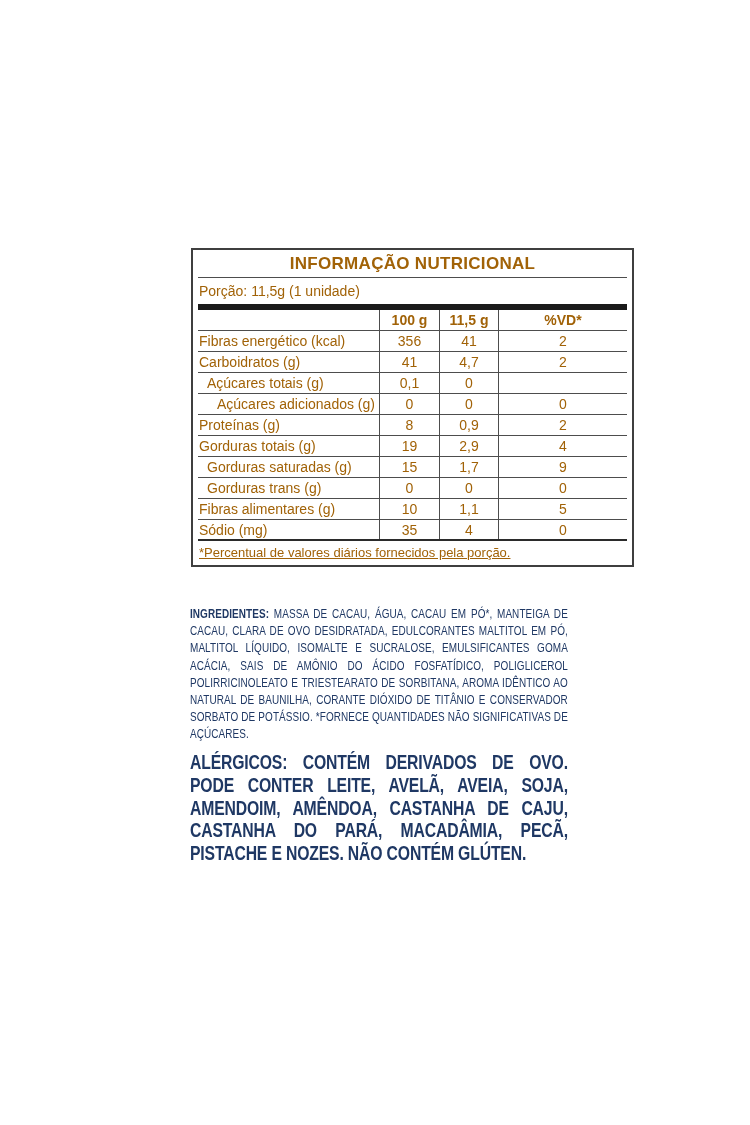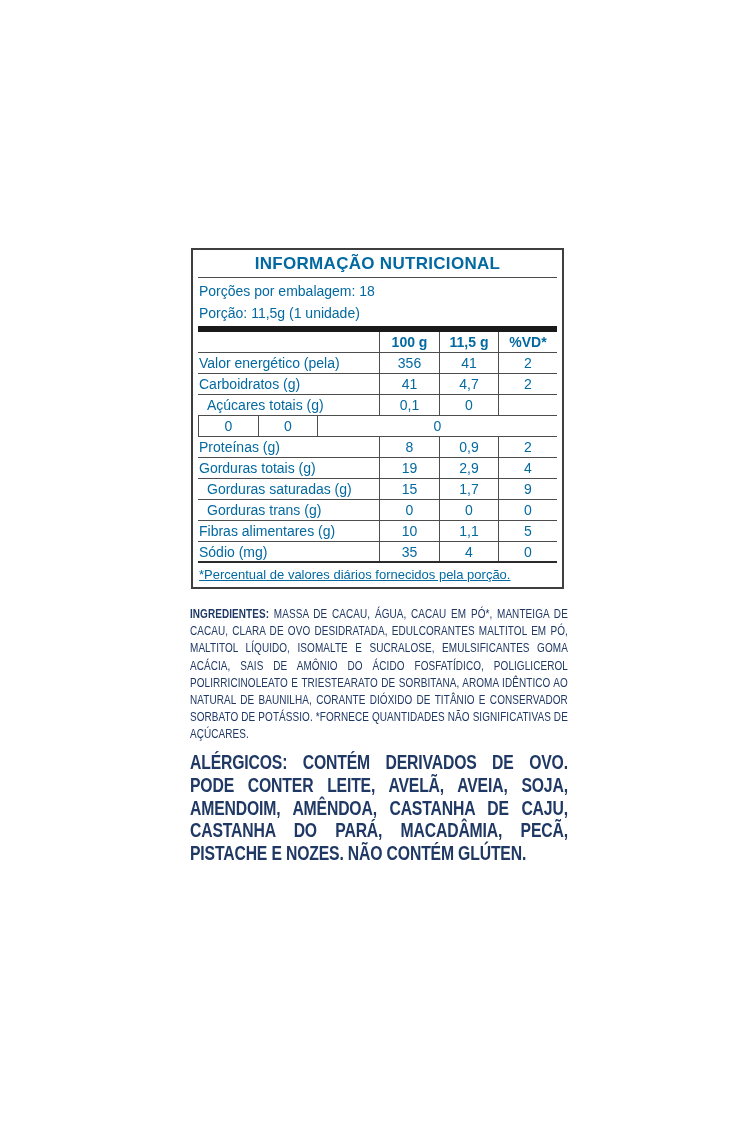--- a/index.html
+++ b/index.html
@@ -8,25 +8,25 @@
     background:#ffffff;
     font-family:"Liberation Sans", sans-serif;
     position:relative;
     overflow:hidden;
   }
 
   
   .nutri-table {
     position:absolute;
     left:191px; top:248px;
-    width:373px;
+    width:443px;
     border:2px solid #3f3f3f;
     background:#fff;
     padding:0 5px;
-    color:#0369a1;
+    color:#a16207;
   }
   .t-title {
     text-align:center;
     font-weight:bold;
     font-size:17px;
     letter-spacing:.3px;
     padding:4px 0 3px;
     border-bottom:1px solid #4d4d4d;
   }
   .t-serving {
@@ -92,54 +92,54 @@
     letter-spacing:-0.2px;
   }
 </style>
 </head>
 <body>
 
 <div class="nutri-table">
 
   <div class="t-title">INFORMAÇÃO NUTRICIONAL</div>
 
-  <div class="t-serving">Porções por embalagem: 18</div>
   <div class="t-serving">Porção: 11,5g (1 unidade)</div>
 
   <div class="t-thickbar"></div>
 
   <div class="t-row head">
     <div class="c-label"></div>
     <div class="c-num c-100">100 g</div>
     <div class="c-num c-115">11,5 g</div>
     <div class="c-num c-vd">%VD*</div>
   </div>
 
   <div class="t-row">
-    <div class="c-label">Valor energético (pela)</div>
+    <div class="c-label">Fibras energético (kcal)</div>
     <div class="c-num c-100">356</div>
     <div class="c-num c-115">41</div>
     <div class="c-num c-vd">2</div>
   </div>
 
   <div class="t-row">
     <div class="c-label">Carboidratos (g)</div>
     <div class="c-num c-100">41</div>
     <div class="c-num c-115">4,7</div>
     <div class="c-num c-vd">2</div>
   </div>
 
   <div class="t-row">
     <div class="c-label ind1">Açúcares totais (g)</div>
     <div class="c-num c-100">0,1</div>
     <div class="c-num c-115">0</div>
     <div class="c-num c-vd"></div>
   </div>
 
   <div class="t-row">
+    <div class="c-label ind2">Açúcares adicionados (g)</div>
     <div class="c-num c-100">0</div>
     <div class="c-num c-115">0</div>
     <div class="c-num c-vd">0</div>
   </div>
 
   <div class="t-row">
     <div class="c-label">Proteínas (g)</div>
     <div class="c-num c-100">8</div>
     <div class="c-num c-115">0,9</div>
     <div class="c-num c-vd">2</div>

